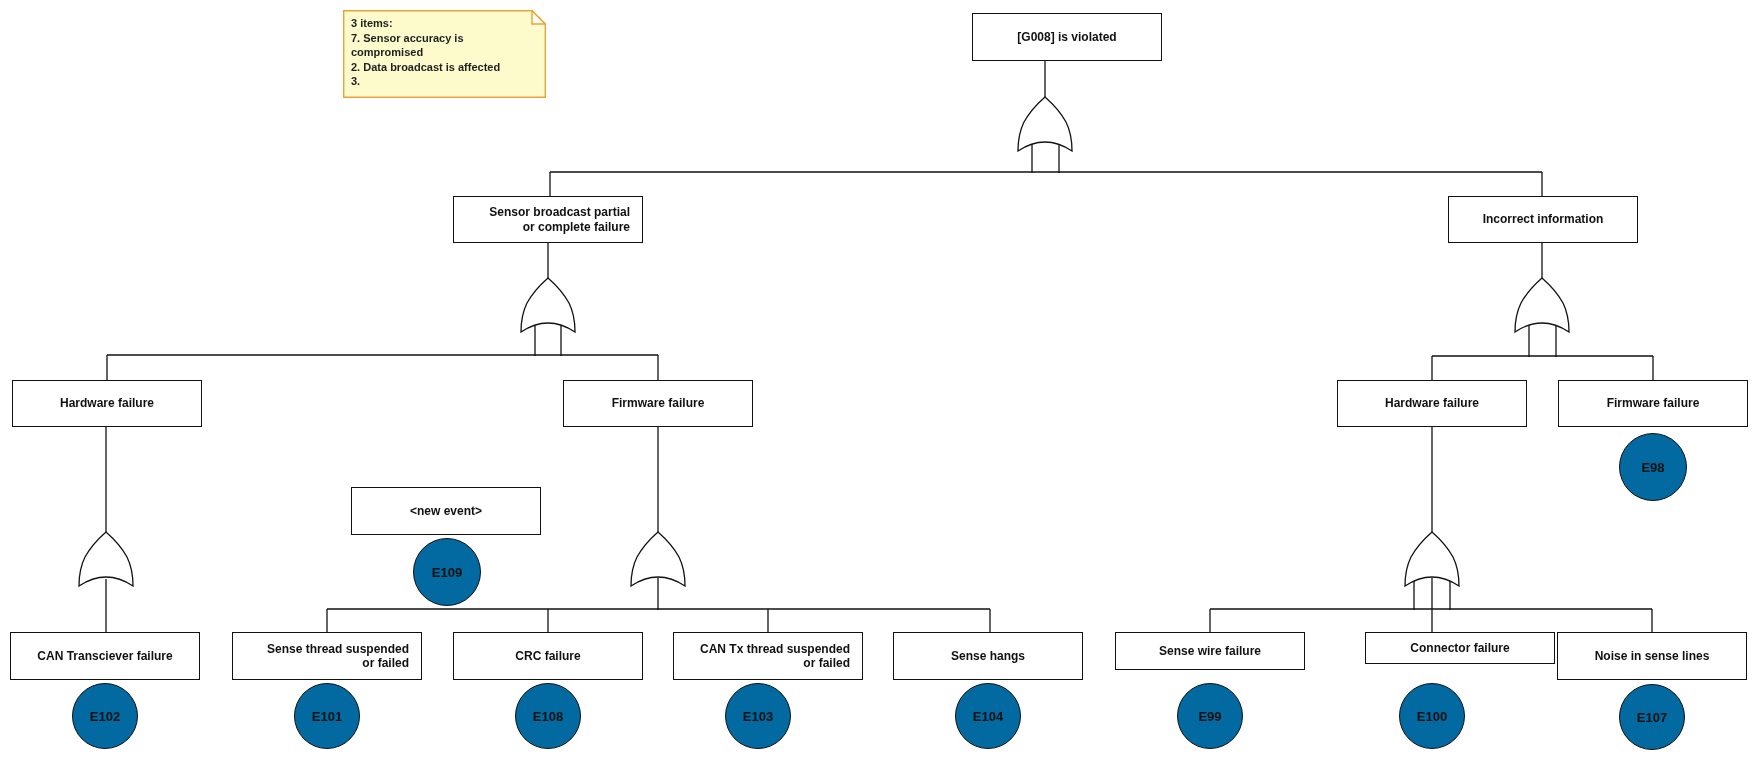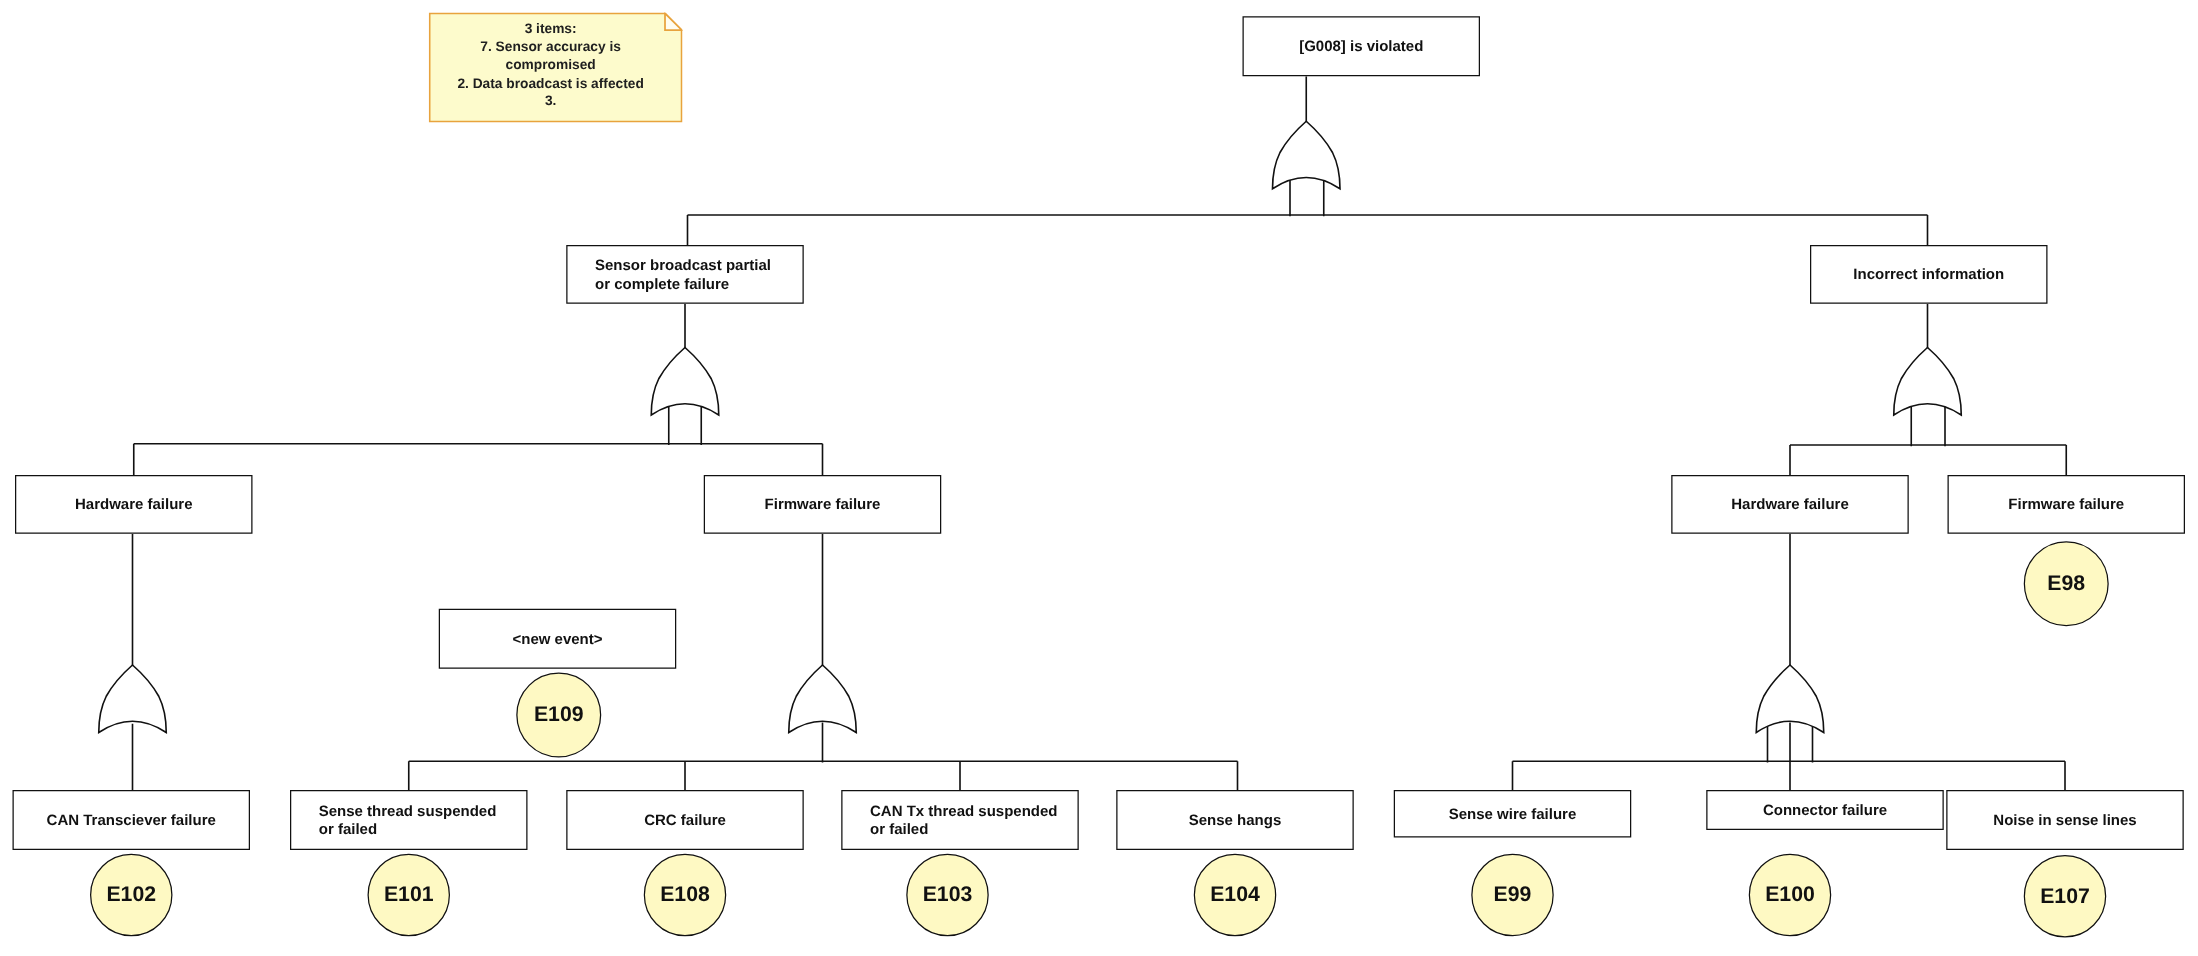--- a/index.html
+++ b/index.html
@@ -30,41 +30,41 @@
     align-items: center;
     justify-content: center;
     text-align: center;
     font-size: 12px;
     line-height: 14.5px;
     font-weight: 700;
     color: #111;
   }
   .box.align-left {
     justify-content: flex-start;
-    text-align: left;
+    text-align: right;
     padding-left: 22px;
     padding-right: 12px;
   }
   .circle {
     position: absolute;
     box-sizing: border-box;
-    background: #fef9c3;
+    background: #0369a1;
     border: 1.4px solid #111;
     border-radius: 50%;
     display: flex;
     align-items: center;
     justify-content: center;
-    font-size: 17px;
+    font-size: 13px;
     font-weight: 700;
     color: #111;
   }
   .note {
     position: absolute;
     left: 343px; top: 10px;
-    width: 203px; height: 88px; text-align: center;
+    width: 203px; height: 88px;
   }
   .note svg { position: absolute; left: 0; top: 0; }
   .note-text {
     position: absolute;
     left: 8px; top: 6px; right: 16px;
     font-size: 11px;
     line-height: 14.5px;
     font-weight: 700;
     color: var(--note-text, #1f1f1f);
   }
@@ -134,21 +134,21 @@
       <path d="M189 0.7 V14 H202.3 Z" fill="var(--note-fold,#fffdf0)" stroke="var(--note-border,#e8a33d)" stroke-width="1.4"></path>
     </svg>
     <div class="note-text">
       <p>3 items:</p>
       <p>7. Sensor accuracy is compromised</p>
       <p>2. Data broadcast is affected</p>
       <p>3.</p>
     </div>
   </div>
 
-  <div class="box" style="left:994px;top:13px;width:190px;height:48px">
+  <div class="box" style="left:972px;top:13px;width:190px;height:48px">
     <span>[G008] is violated</span>
   </div>
   <div class="box align-left" style="left:453px;top:196px;width:190px;height:47px">
     <span>Sensor broadcast partial or complete failure</span>
   </div>
   <div class="box" style="left:1448px;top:196px;width:190px;height:47px">
     <span>Incorrect information</span>
   </div>
   <div class="box" style="left:12px;top:380px;width:190px;height:47px">
     <span>Hardware failure</span>

